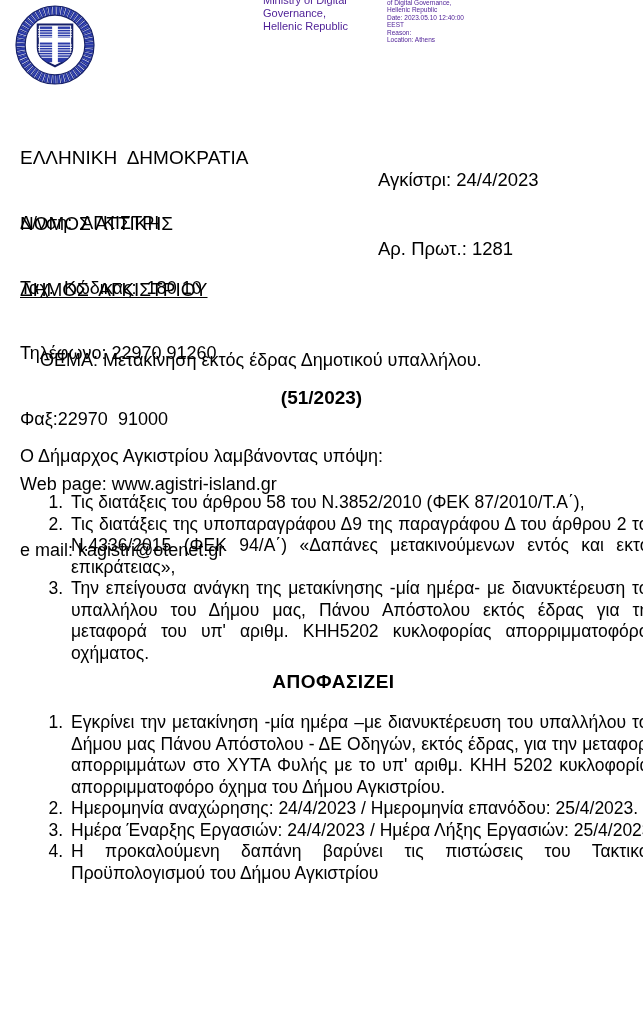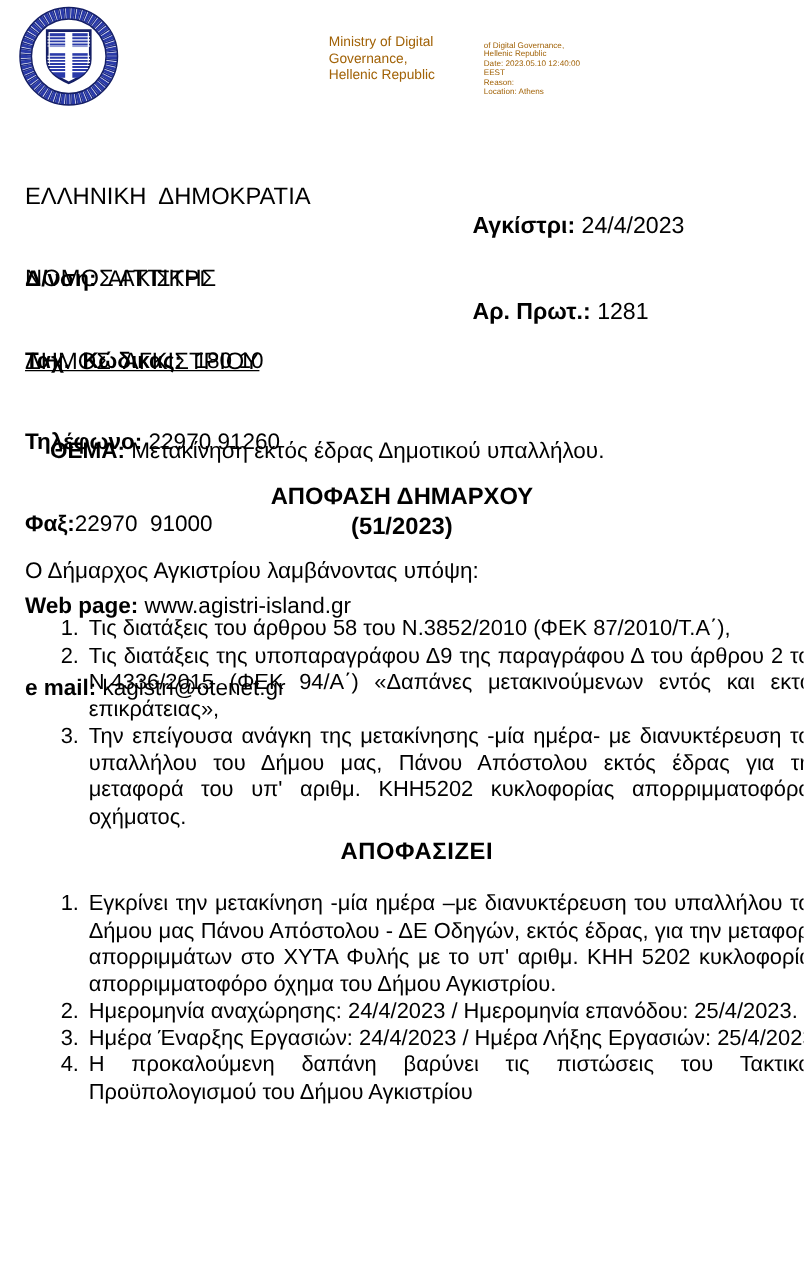--- a/index.html
+++ b/index.html
@@ -6,28 +6,27 @@
   .page {
     position: relative;
     width: 643px;
     height: 1024px;
     background: #ffffff;
     overflow: hidden;
     font-family: "Liberation Sans", sans-serif;
     color: #000000;
   }
   .abs { position: absolute; }
-  .b { font-weight: bold; }
+  .b { font-weight: normal; }
 
   
   .stamp {
     left: 263px; top: 0;
     display: flex; gap: 12px;
-    color: #a16207;
-    margin-top: 34px;
+    color: #4c1d95;
   }
   .stamp-left {
     font-size: 11px; line-height: 13px;
     margin-top: -6px; width: 112px;
   }
   .stamp-right {
     font-size: 6.5px; line-height: 7.4px;
     margin-top: -1px;
   }
 
@@ -156,21 +155,20 @@
     <div><span class="b">Φαξ:</span><span>22970  91000</span></div>
     <div><span class="b">Web page:</span><span> www.agistri-island.gr</span></div>
     <div><span class="b">e mail:</span><span> kagistri@otenet.gr</span></div>
   </div>
 
   <div class="abs subject">
     <span class="b">ΘΕΜΑ:</span><span> Μετακίνηση εκτός έδρας Δημοτικού υπαλλήλου.</span>
   </div>
 
   <div class="abs title">
-    <div>ΑΠΟΦΑΣΗ ΔΗΜΑΡΧΟΥ</div>
     <div>(51/2023)</div>
   </div>
 
   <div class="abs intro">Ο Δήμαρχος Αγκιστρίου λαμβάνοντας υπόψη:</div>
 
   <ol class="abs doc-list considerations">
       <li>Τις διατάξεις του άρθρου 58 του Ν.3852/2010 (ΦΕΚ 87/2010/Τ.Α΄),</li>
       <li>Τις διατάξεις της υποπαραγράφου Δ9 της παραγράφου Δ του άρθρου 2 του Ν.4336/2015 (ΦΕΚ 94/Α΄) «Δαπάνες μετακινούμενων εντός και εκτός επικράτειας»,</li>
       <li>Την επείγουσα ανάγκη της μετακίνησης -μία ημέρα- με διανυκτέρευση του υπαλλήλου του Δήμου μας, Πάνου Απόστολου εκτός έδρας για την μεταφορά του υπ' αριθμ. ΚΗΗ5202 κυκλοφορίας απορριμματοφόρου οχήματος.</li>
     </ol>

